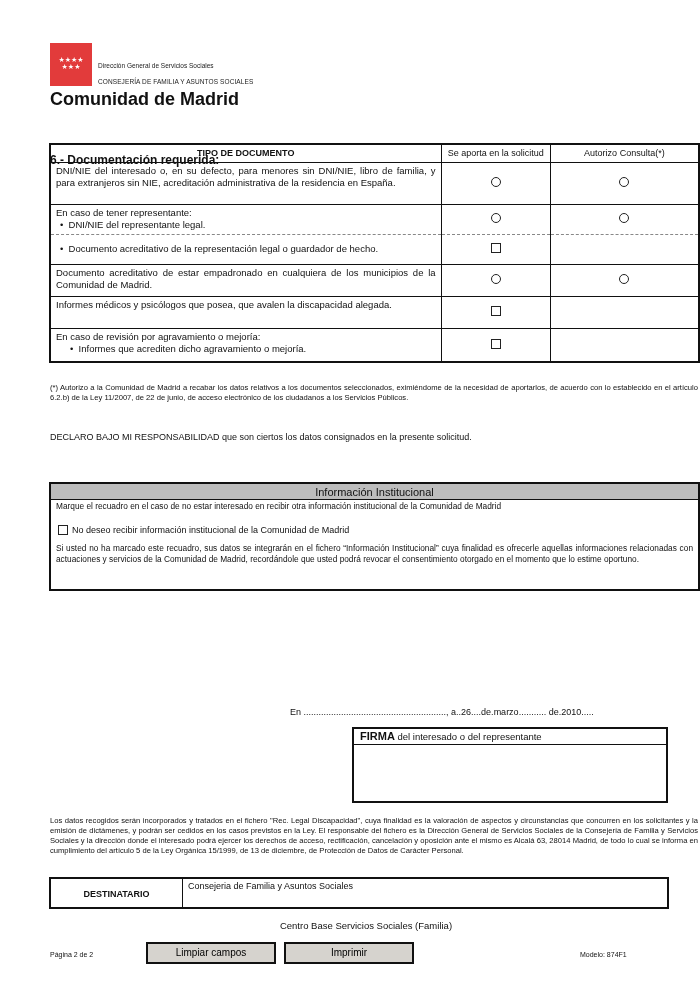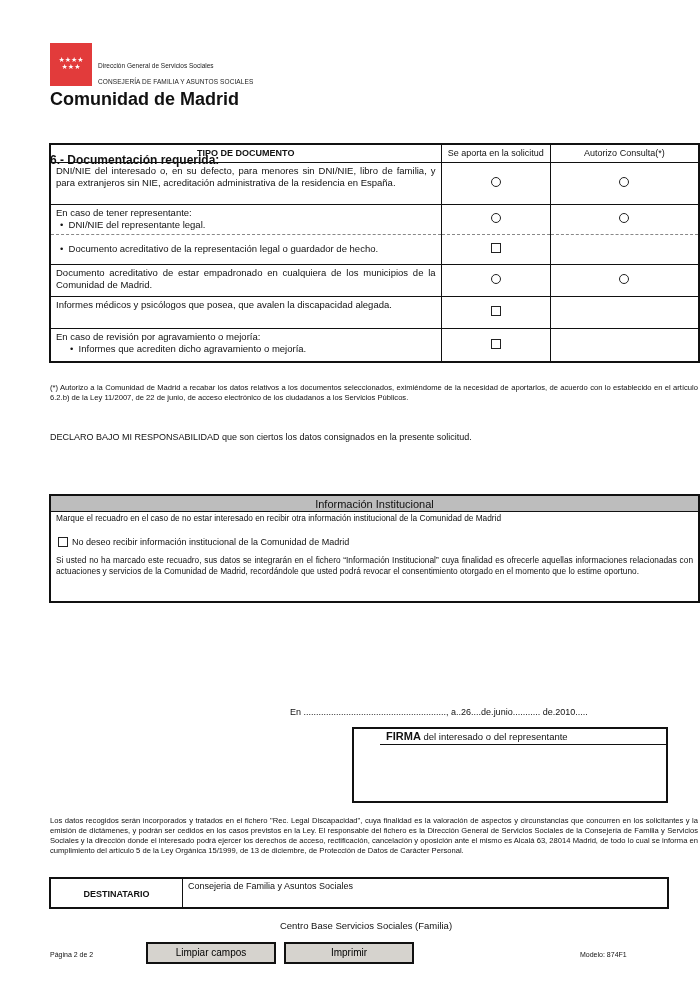--- a/index.html
+++ b/index.html
@@ -23,30 +23,30 @@
   tr.dash td { border-top: 1px dashed #888; }
   tr.nobottom td { border-bottom: none; }
   .bullet { padding-left: 4px; }
   .bullet2 { padding-left: 14px; }
   .radio { display: inline-block; width: 10px; height: 10px; border: 1px solid #222; border-radius: 50%; }
   .check { display: inline-block; width: 10px; height: 10px; border: 1px solid #222; }
 
   .note { position: absolute; left: 50px; top: 383px; width: 648px; font-size: 7.6px; line-height: 10px; text-align: justify; }
   .declare { position: absolute; left: 50px; top: 432px; font-size: 9px; }
 
-  .info { position: absolute; left: 49px; top: 494px; width: 651px; height: 109px; border: 2px solid #111; }
+  .info { position: absolute; left: 49px; top: 482px; width: 651px; height: 109px; border: 2px solid #111; }
   .info-title { background: #bdbdbd; border-bottom: 1px solid #111; height: 16px; text-align: center; font-size: 11px; line-height: 16px; }
   .info-l1 { font-size: 8.3px; padding: 1px 5px; }
   .info-chk { font-size: 9px; padding: 13px 5px 0 7px; display: flex; align-items: center; }
   .info-chk .check { margin-right: 4px; }
   .info-text { font-size: 8.3px; line-height: 11px; padding: 8px 5px 0 5px; text-align: justify; }
 
   .place { position: absolute; left: 290px; top: 707px; font-size: 9px; white-space: nowrap; }
   .firma { position: absolute; left: 352px; top: 727px; width: 316px; height: 76px; border: 2px solid #111; }
-  .firma-hdr { border-bottom: 1px solid #111; height: 16px; padding: 1px 6px; font-size: 9.5px; margin-left: 26px; }
+  .firma-hdr { border-bottom: 1px solid #111; height: 16px; padding: 1px 6px; font-size: 9.5px; }
   .firma-hdr b { font-size: 11px; }
 
   .legal { position: absolute; left: 50px; top: 816px; width: 648px; font-size: 7.6px; line-height: 10px; text-align: justify; }
 
   .dest { position: absolute; left: 49px; top: 877px; width: 620px; height: 32px; border: 2px solid #111; display: flex; }
   .dest-label { width: 132px; border-right: 1px solid #111; font-weight: bold; font-size: 9px; display: flex; align-items: center; justify-content: center; padding-top: 2px; }
   .dest-val { font-size: 9px; padding: 2px 5px; }
 
   .centro { position: absolute; left: 16px; width: 700px; top: 920px; text-align: center; font-size: 9.5px; }
   .pagina { position: absolute; left: 50px; top: 951px; font-size: 7px; }
@@ -123,21 +123,21 @@
   <div class="info-chk">
     <span class="check"></span>
     <span>No deseo recibir información institucional de la Comunidad de Madrid</span>
   </div>
   <div class="info-text">Si usted no ha marcado este recuadro, sus datos se integrarán en el fichero “Información Institucional” cuya finalidad es ofrecerle aquellas informaciones relacionadas con actuaciones y servicios de la Comunidad de Madrid, recordándole que usted podrá revocar el consentimiento otorgado en el momento que lo estime oportuno.</div>
 </div>
 
 <div class="place">
   <span>En</span>
   <span>.........................................................,</span>
-  <span>a..</span><span>26</span><span>....de.</span><span>junio</span><span>........... de.</span><span>2010</span><span>.....</span>
+  <span>a..</span><span>26</span><span>....de.</span><span>marzo</span><span>........... de.</span><span>2010</span><span>.....</span>
 </div>
 
 <div class="firma">
   <div class="firma-hdr">
     <b>FIRMA</b><span> del interesado o del representante</span>
   </div>
   <div style="height:56px;"></div>
 </div>
 
 <div class="legal">Los datos recogidos serán incorporados y tratados en el fichero "Rec. Legal Discapacidad", cuya finalidad es la valoración de aspectos y circunstancias que concurren en los solicitantes y la emisión de dictámenes, y podrán ser cedidos en los casos previstos en la Ley. El responsable del fichero es la Dirección General de Servicios Sociales de la Consejería de Familia y Servicios Sociales y la dirección donde el interesado podrá ejercer los derechos de acceso, rectificación, cancelación y oposición ante el mismo es Alcalá 63, 28014 Madrid, de todo lo cual se informa en cumplimiento del artículo 5 de la Ley Orgánica 15/1999, de 13 de diciembre, de Protección de Datos de Carácter Personal.</div>

